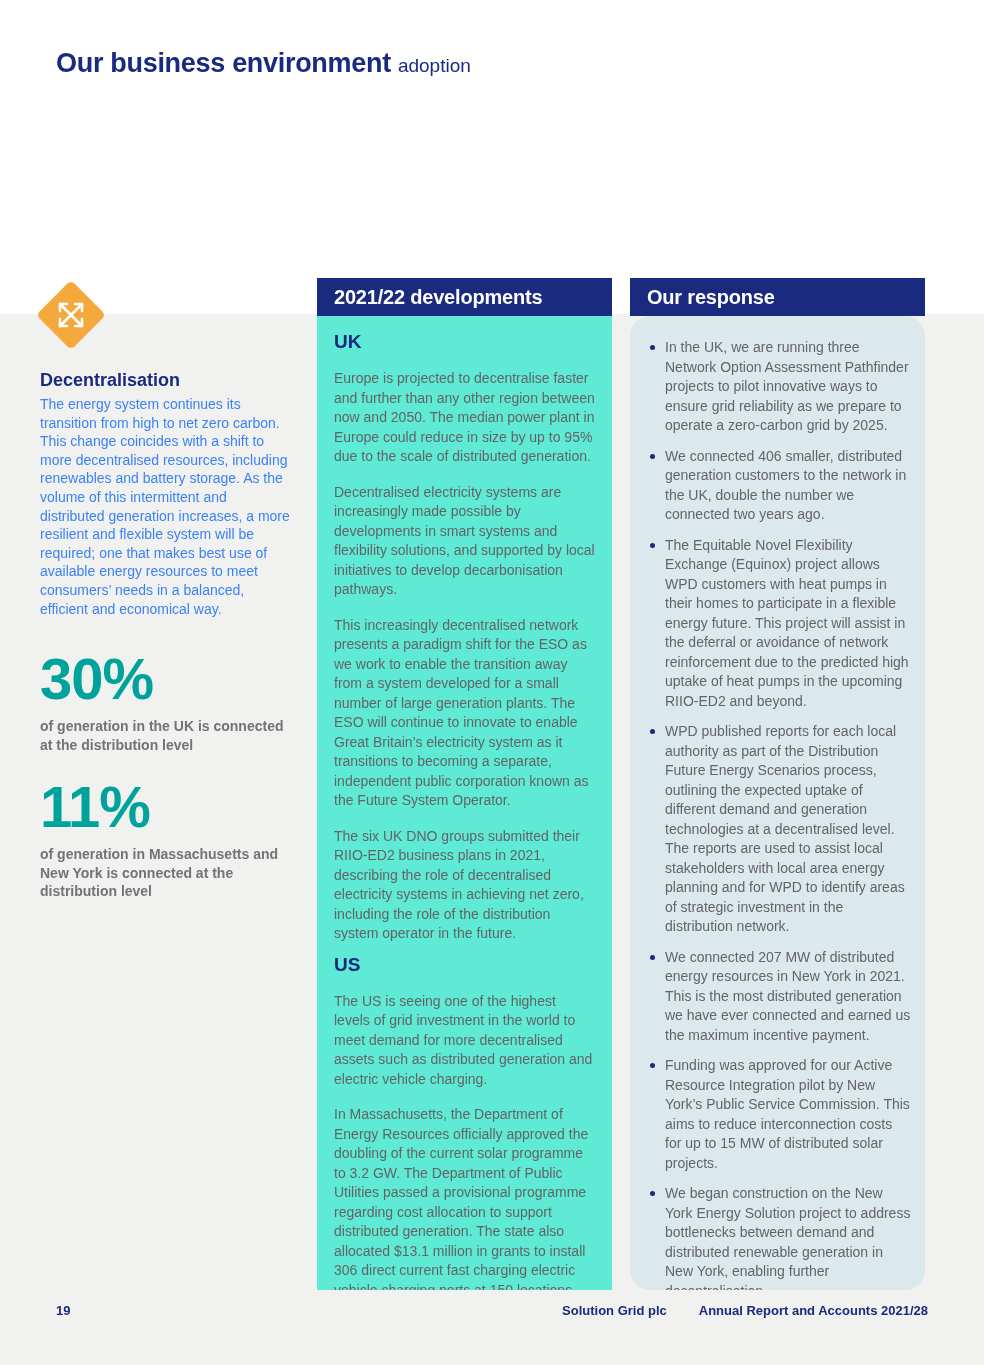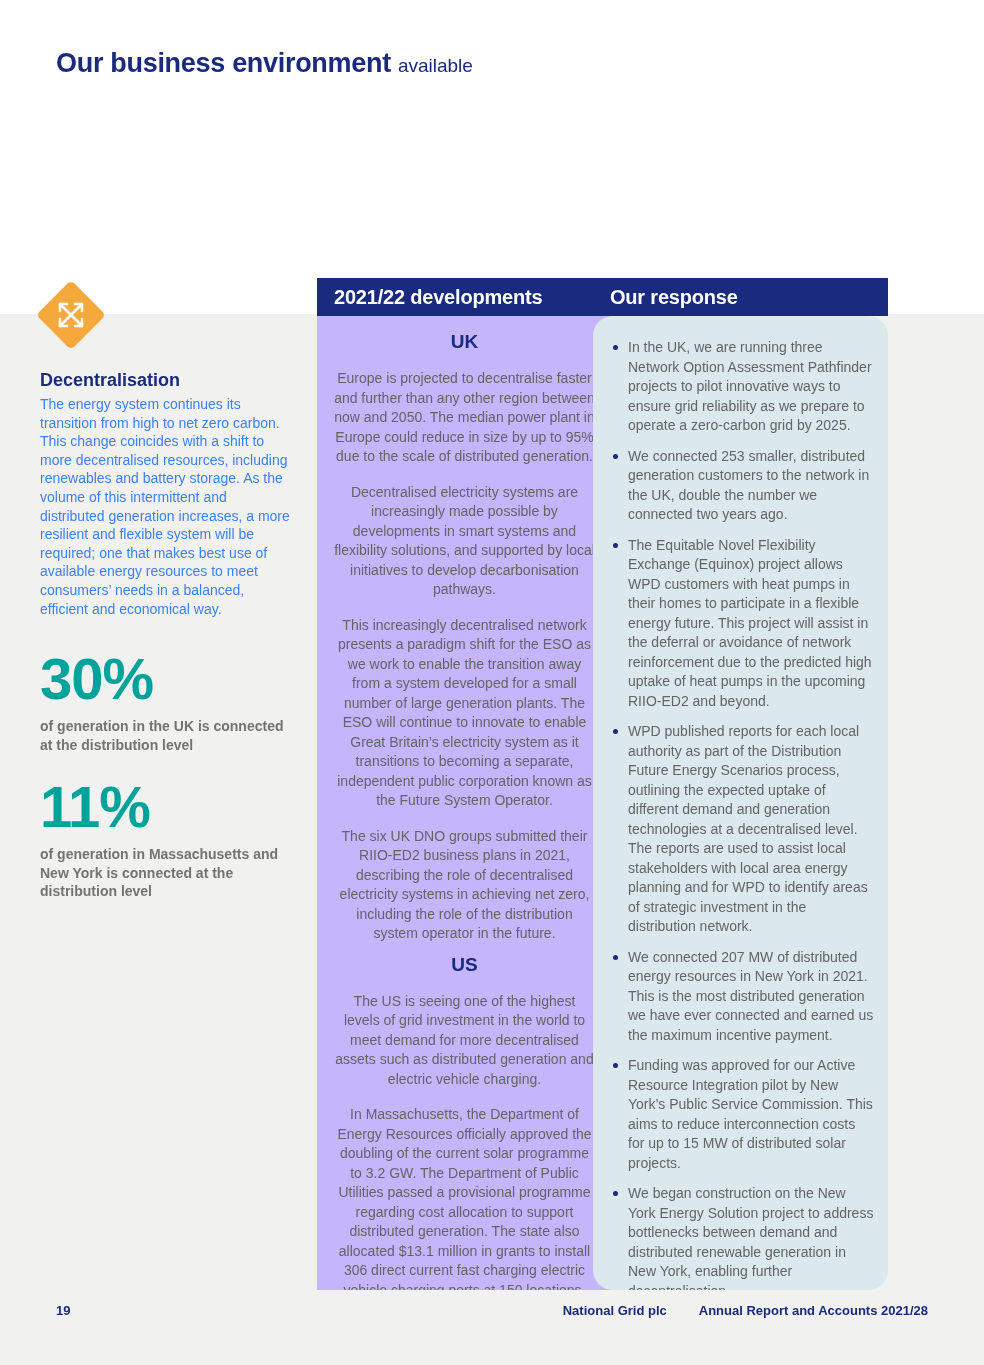--- a/index.html
+++ b/index.html
@@ -44,33 +44,33 @@
   .stat-value{
     font-size:58px;font-weight:bold;color:#00a39b;
     letter-spacing:-1px;line-height:1.0;
   }
   .stat-caption{
     font-size:14px;font-weight:bold;color:#737373;
     line-height:18.5px;margin-top:9px;
   }
   
   .panel{position:absolute;top:278px;width:295px;}
-  .panel-mid{left:317px;text-align:center;}
-  .panel-right{left:593px;}
+  .panel-mid{left:317px;}
+  .panel-right{left:630px;}
   .panel-header{
     height:38px;background:#1a2a7e;color:#ffffff;
     display:flex;align-items:center;
     font-size:20px;font-weight:bold;
     padding-left:17px;letter-spacing:-0.2px;
   }
   .panel-body{
     height:974px;overflow:hidden;box-sizing:border-box;
   }
   .panel-mid .panel-body{
-    background:#c4b5fd;padding:15px 17px 0 17px;
+    background:#5eead4;padding:15px 17px 0 17px;
   }
   .panel-right .panel-body{
     background:#dbe9ec;padding:22px 14px 0 18px;border-radius:20px;
   }
   .section-heading{
     font-size:19px;font-weight:bold;color:#1a2a7e;margin:0 0 3px 0;
   }
   .section-heading.second{margin-top:2px;}
   .panel-mid p{
     font-size:14px;line-height:19.5px;color:#636466;margin:16px 0 10px 0;
@@ -94,21 +94,21 @@
   .footer-right{display:flex;gap:32px;}
 </style>
 </head>
 <body>
 
 <div class="page">
 
   <div class="bg-lower"></div>
 
   <div class="title-block">
-    <span class="title-main">Our business environment</span><span class="title-suffix">available</span>
+    <span class="title-main">Our business environment</span><span class="title-suffix">adoption</span>
   </div>
 
   <div class="left-col">
     <div class="diamond-wrap">
       <svg width="70" height="70" viewBox="0 0 70 70">
         <rect x="10.3" y="10.3" width="49.4" height="49.4" rx="5" transform="rotate(45 35 35)" fill="#f5a83c"></rect>
         <g stroke="#ffffff" stroke-width="2.6" fill="none" stroke-linecap="round" stroke-linejoin="round">
           <line x1="24" y1="24" x2="46" y2="46"></line>
           <line x1="46" y1="24" x2="24" y2="46"></line>
           <polyline points="24,31 24,24 31,24"></polyline>
@@ -144,32 +144,32 @@
       <p>In Massachusetts, the Department of Energy Resources officially approved the doubling of the current solar programme to 3.2 GW. The Department of Public Utilities passed a provisional programme regarding cost allocation to support distributed generation. The state also allocated $13.1 million in grants to install 306 direct current fast charging electric vehicle charging ports at 150 locations.</p>
       <p>New York’s Governor called for a doubling of the energy-storage target to 6 GW by 2030 and intends to establish a world-class battery research and manufacturing centre. Proposals also included a $1 billion investment to support electric vehicle (EV) adoption and charging; $500 million to develop offshore wind supply chains and port infrastructure; and the creation of a green hydrogen hub to compete for $10 billion federal funding.</p>
     </div>
   </div>
 
   <div class="panel panel-right">
     <div class="panel-header">Our response</div>
     <div class="panel-body">
       <ul class="bullet-list">
         <li>In the UK, we are running three Network Option Assessment Pathfinder projects to pilot innovative ways to ensure grid reliability as we prepare to operate a zero-carbon grid by 2025.</li>
-        <li>We connected 253 smaller, distributed generation customers to the network in the UK, double the number we connected two years ago.</li>
+        <li>We connected 406 smaller, distributed generation customers to the network in the UK, double the number we connected two years ago.</li>
         <li>The Equitable Novel Flexibility Exchange (Equinox) project allows WPD customers with heat pumps in their homes to participate in a flexible energy future. This project will assist in the deferral or avoidance of network reinforcement due to the predicted high uptake of heat pumps in the upcoming RIIO-ED2 and beyond.</li>
         <li>WPD published reports for each local authority as part of the Distribution Future Energy Scenarios process, outlining the expected uptake of different demand and generation technologies at a decentralised level. The reports are used to assist local stakeholders with local area energy planning and for WPD to identify areas of strategic investment in the distribution network.</li>
         <li>We connected 207 MW of distributed energy resources in New York in 2021. This is the most distributed generation we have ever connected and earned us the maximum incentive payment.</li>
         <li>Funding was approved for our Active Resource Integration pilot by New York’s Public Service Commission. This aims to reduce interconnection costs for up to 15 MW of distributed solar projects.</li>
         <li>We began construction on the New York Energy Solution project to address bottlenecks between demand and distributed renewable generation in New York, enabling further decentralisation.</li>
 
       </ul>
     </div>
   </div>
 
   <div class="footer">
     <span>19</span>
     <span class="footer-right">
-      <span>National Grid plc</span>
+      <span>Solution Grid plc</span>
       <span>Annual Report and Accounts 2021/28</span>
     </span>
   </div>
 
 </div>
 
 </body></html>

